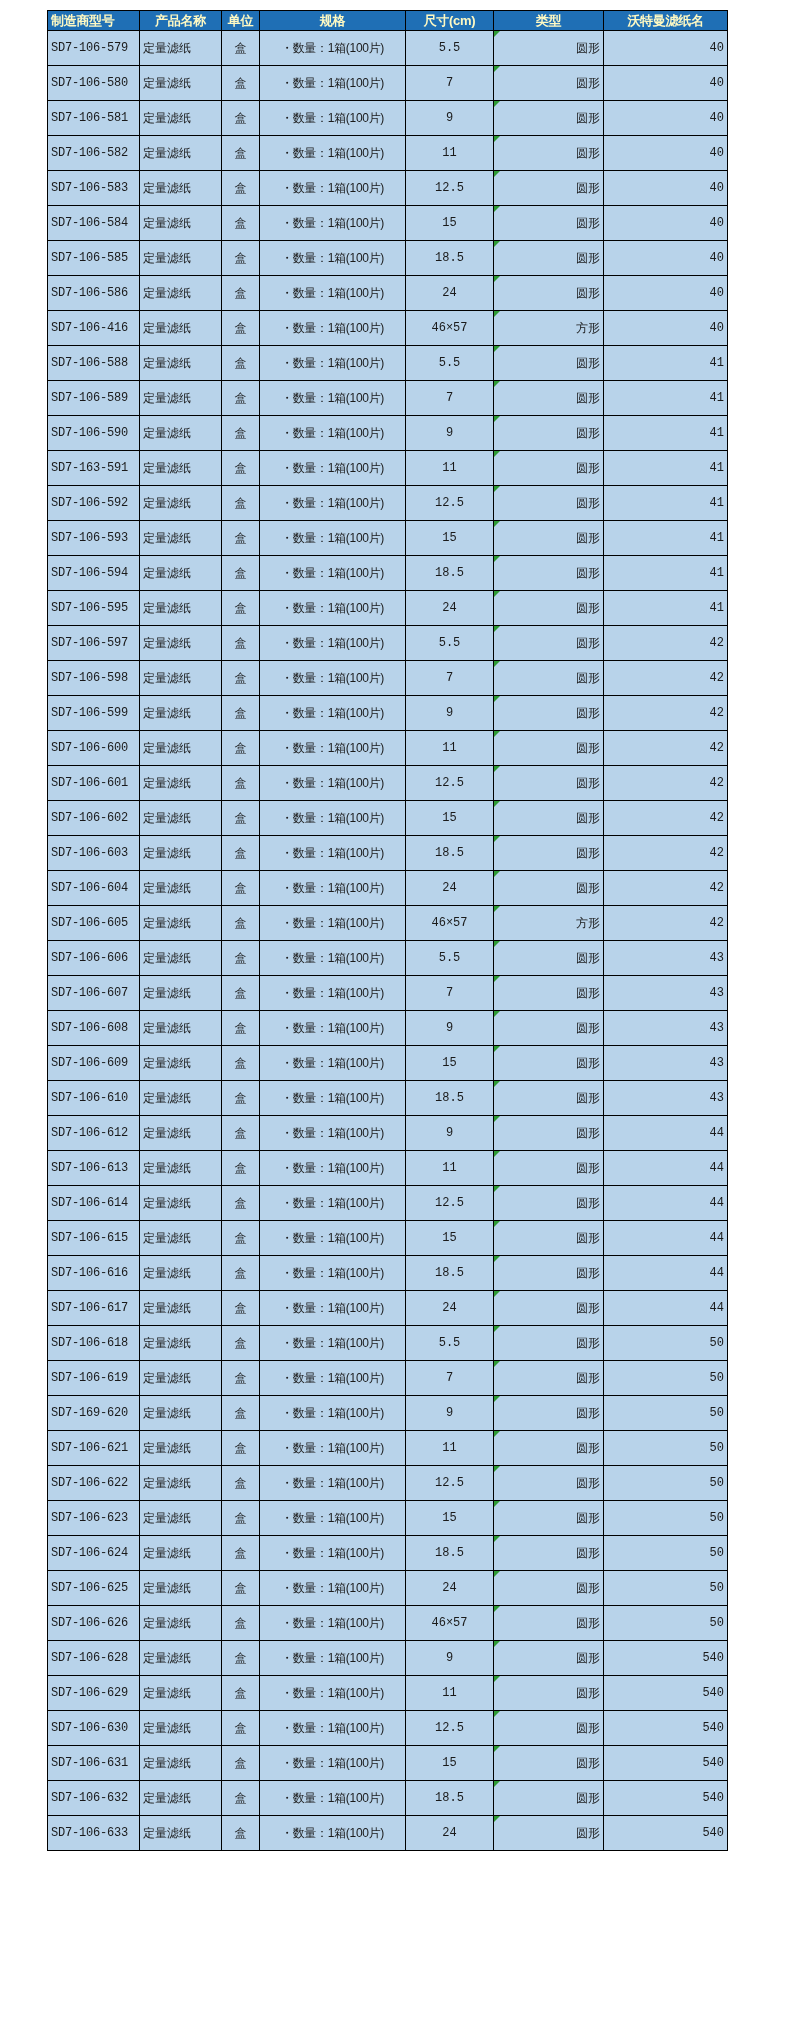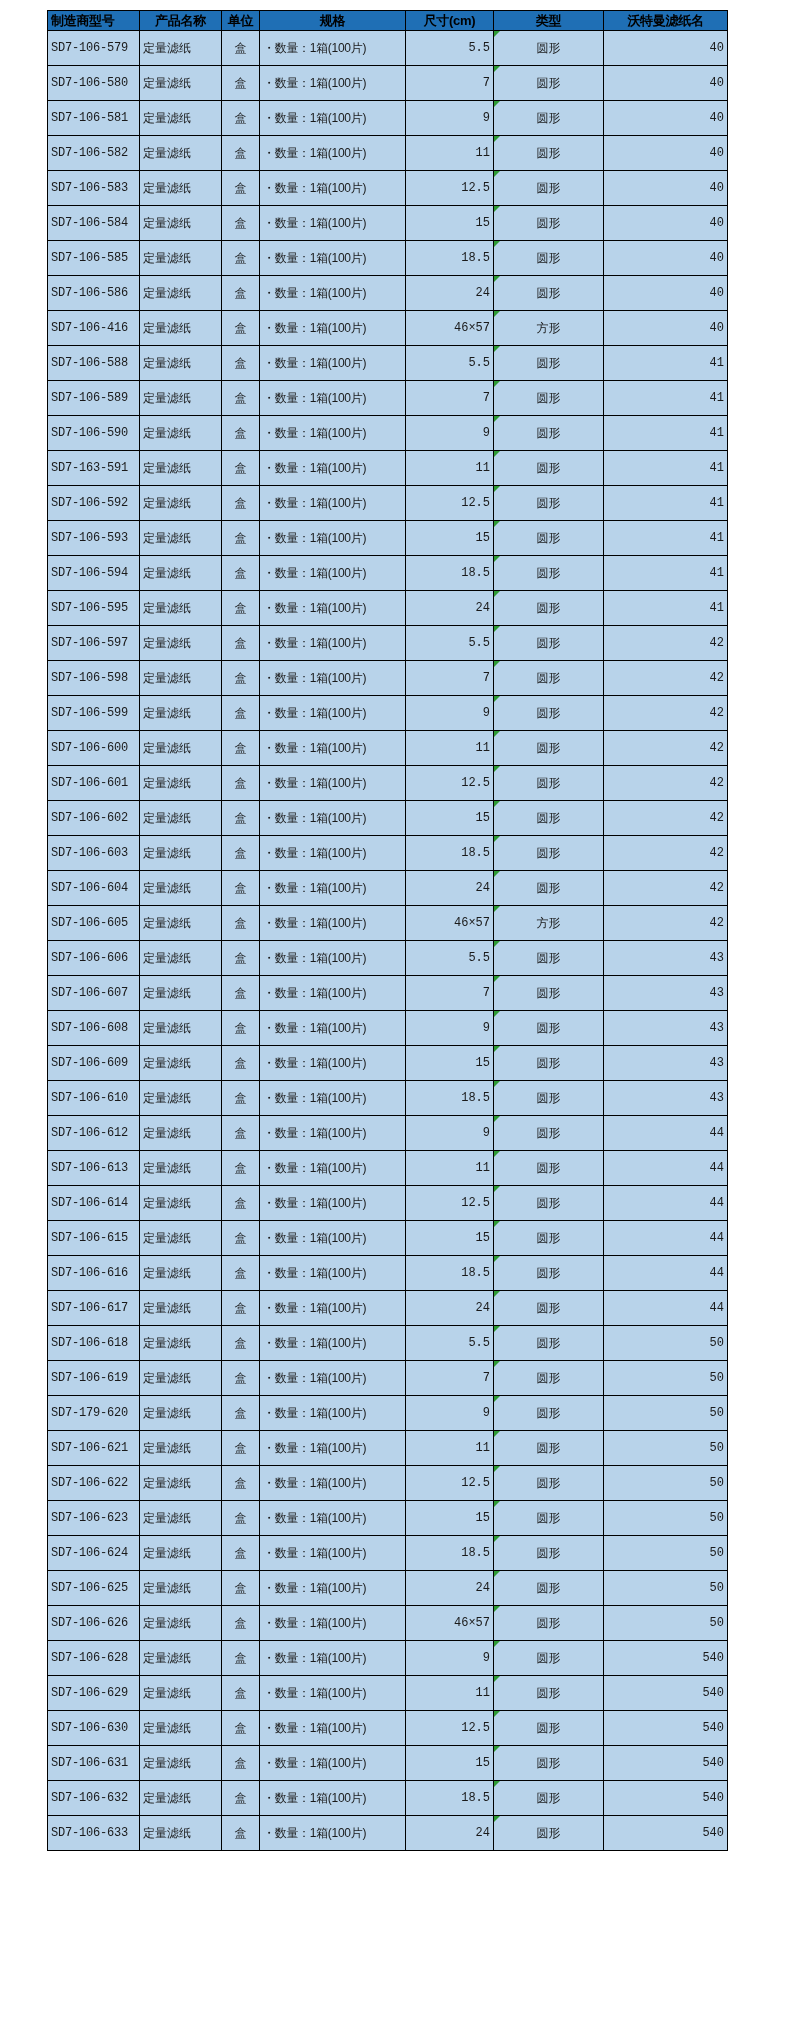--- a/index.html
+++ b/index.html
@@ -31,21 +31,21 @@
   #product-table col.c-model   { width: 92px; }
   #product-table col.c-name    { width: 82px; }
   #product-table col.c-unit    { width: 38px; }
   #product-table col.c-spec    { width: 146px; }
   #product-table col.c-size    { width: 88px; }
   #product-table col.c-type    { width: 110px; }
   #product-table col.c-whatman { width: 124px; }
 
   #product-table thead th {
     background: #1F6FB5;
-    color: #000000;
+    color: #fef9c3;
     font-weight: bold;
     font-size: 13px;
     height: 19px;
     line-height: 19px;
     padding: 0 2px;
     border: 1px solid #000000;
     text-align: center;
     white-space: nowrap;
     overflow: hidden;
     letter-spacing: -0.3px;
@@ -67,23 +67,23 @@
     vertical-align: middle;
   }
   td.cell-model {
     text-align: left;
     font-family: "Liberation Mono", "DejaVu Sans Mono", monospace;
     font-size: 12px;
     letter-spacing: -0.2px;
   }
   td.cell-name  { text-align: left; padding-left: 5px; }
   td.cell-unit  { text-align: center; }
-  td.cell-spec  { text-align: left; padding-left: 4px; letter-spacing: -0.3px; }
-  td.cell-size  { text-align: right; font-family: "Liberation Mono", "DejaVu Sans Mono", monospace; }
-  td.cell-type  { text-align: center; position: relative; }
+  td.cell-spec  { text-align: center; padding-left: 4px; letter-spacing: -0.3px; }
+  td.cell-size  { text-align: center; font-family: "Liberation Mono", "DejaVu Sans Mono", monospace; }
+  td.cell-type  { text-align: right; position: relative; }
   td.cell-whatman { text-align: right; font-family: "Liberation Mono", "DejaVu Sans Mono", monospace; }
 
   
   .comment-marker {
     position: absolute;
     left: 0;
     top: 0;
     width: 0;
     height: 0;
     border-left: 6px solid #2E9B33;
@@ -462,21 +462,21 @@
         <tr>
           <td class="cell-model"><span>SD7-106-619</span></td>
           <td class="cell-name"><span>定量滤纸</span></td>
           <td class="cell-unit"><span>盒</span></td>
           <td class="cell-spec"><span>・数量：1箱(100片)</span></td>
           <td class="cell-size"><span>7</span></td>
           <td class="cell-type"><span class="comment-marker"></span><span>圆形</span></td>
           <td class="cell-whatman"><span>50</span></td>
         </tr>
         <tr>
-          <td class="cell-model"><span>SD7-179-620</span></td>
+          <td class="cell-model"><span>SD7-169-620</span></td>
           <td class="cell-name"><span>定量滤纸</span></td>
           <td class="cell-unit"><span>盒</span></td>
           <td class="cell-spec"><span>・数量：1箱(100片)</span></td>
           <td class="cell-size"><span>9</span></td>
           <td class="cell-type"><span class="comment-marker"></span><span>圆形</span></td>
           <td class="cell-whatman"><span>50</span></td>
         </tr>
         <tr>
           <td class="cell-model"><span>SD7-106-621</span></td>
           <td class="cell-name"><span>定量滤纸</span></td>

